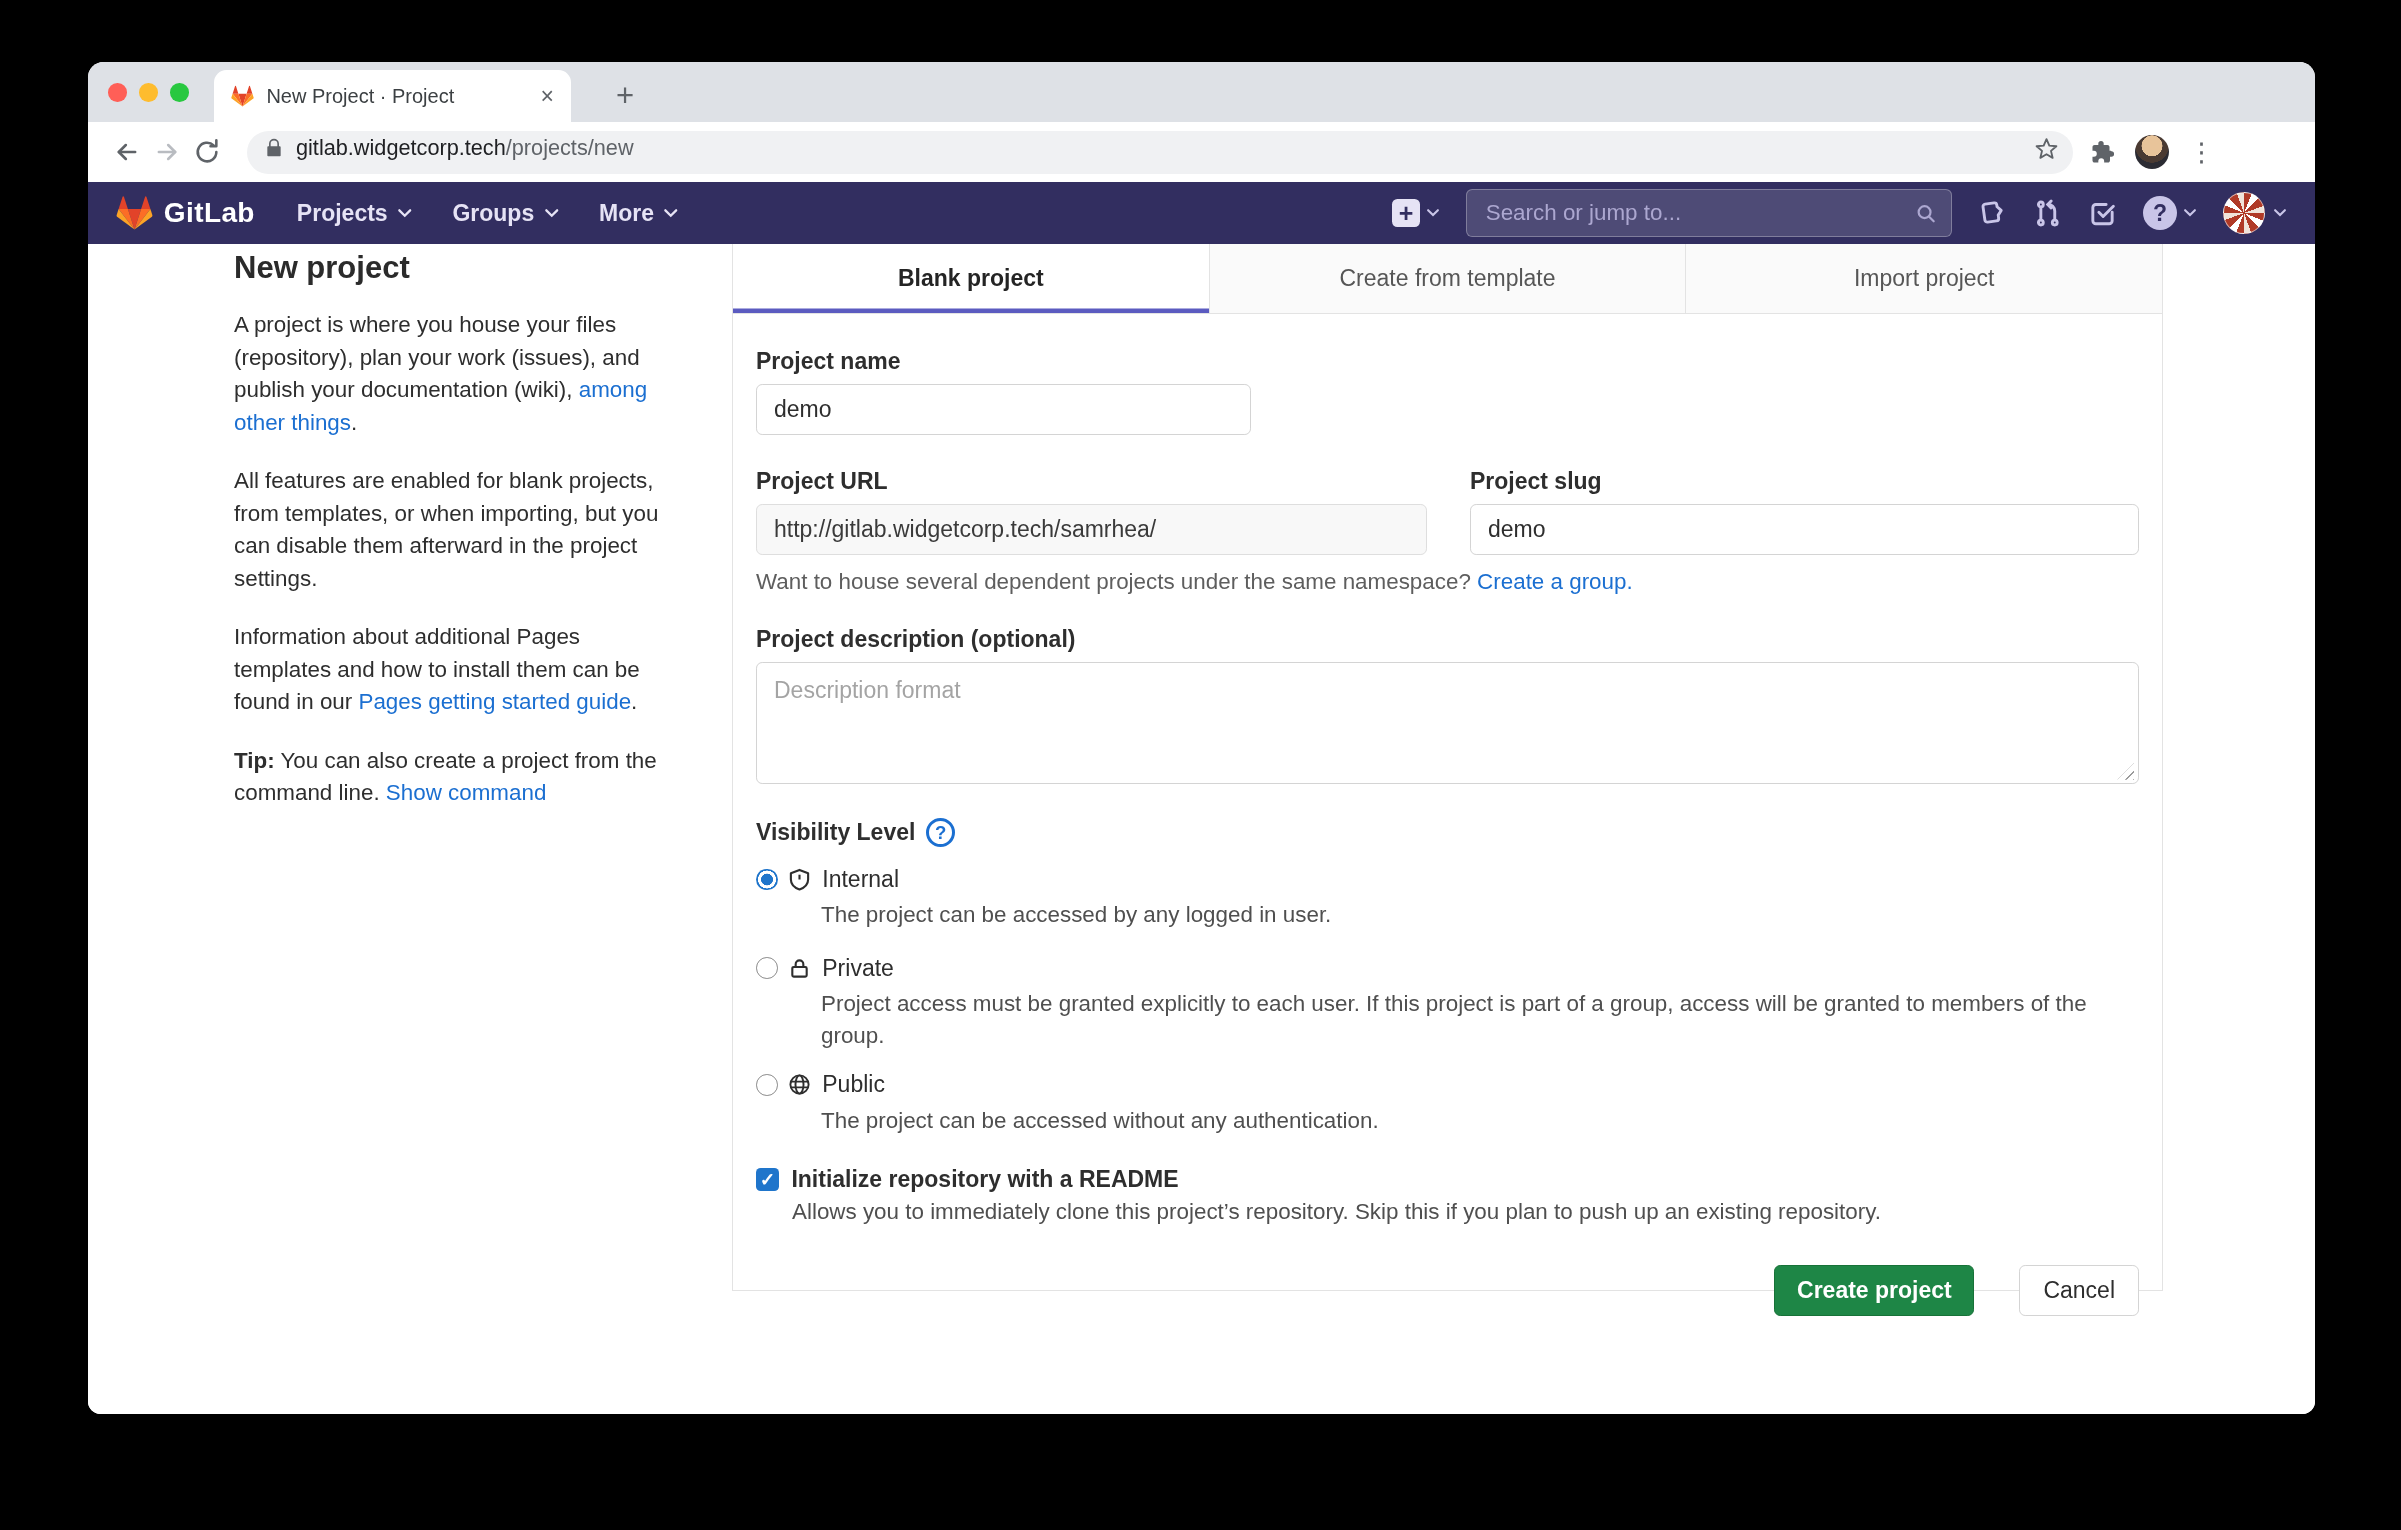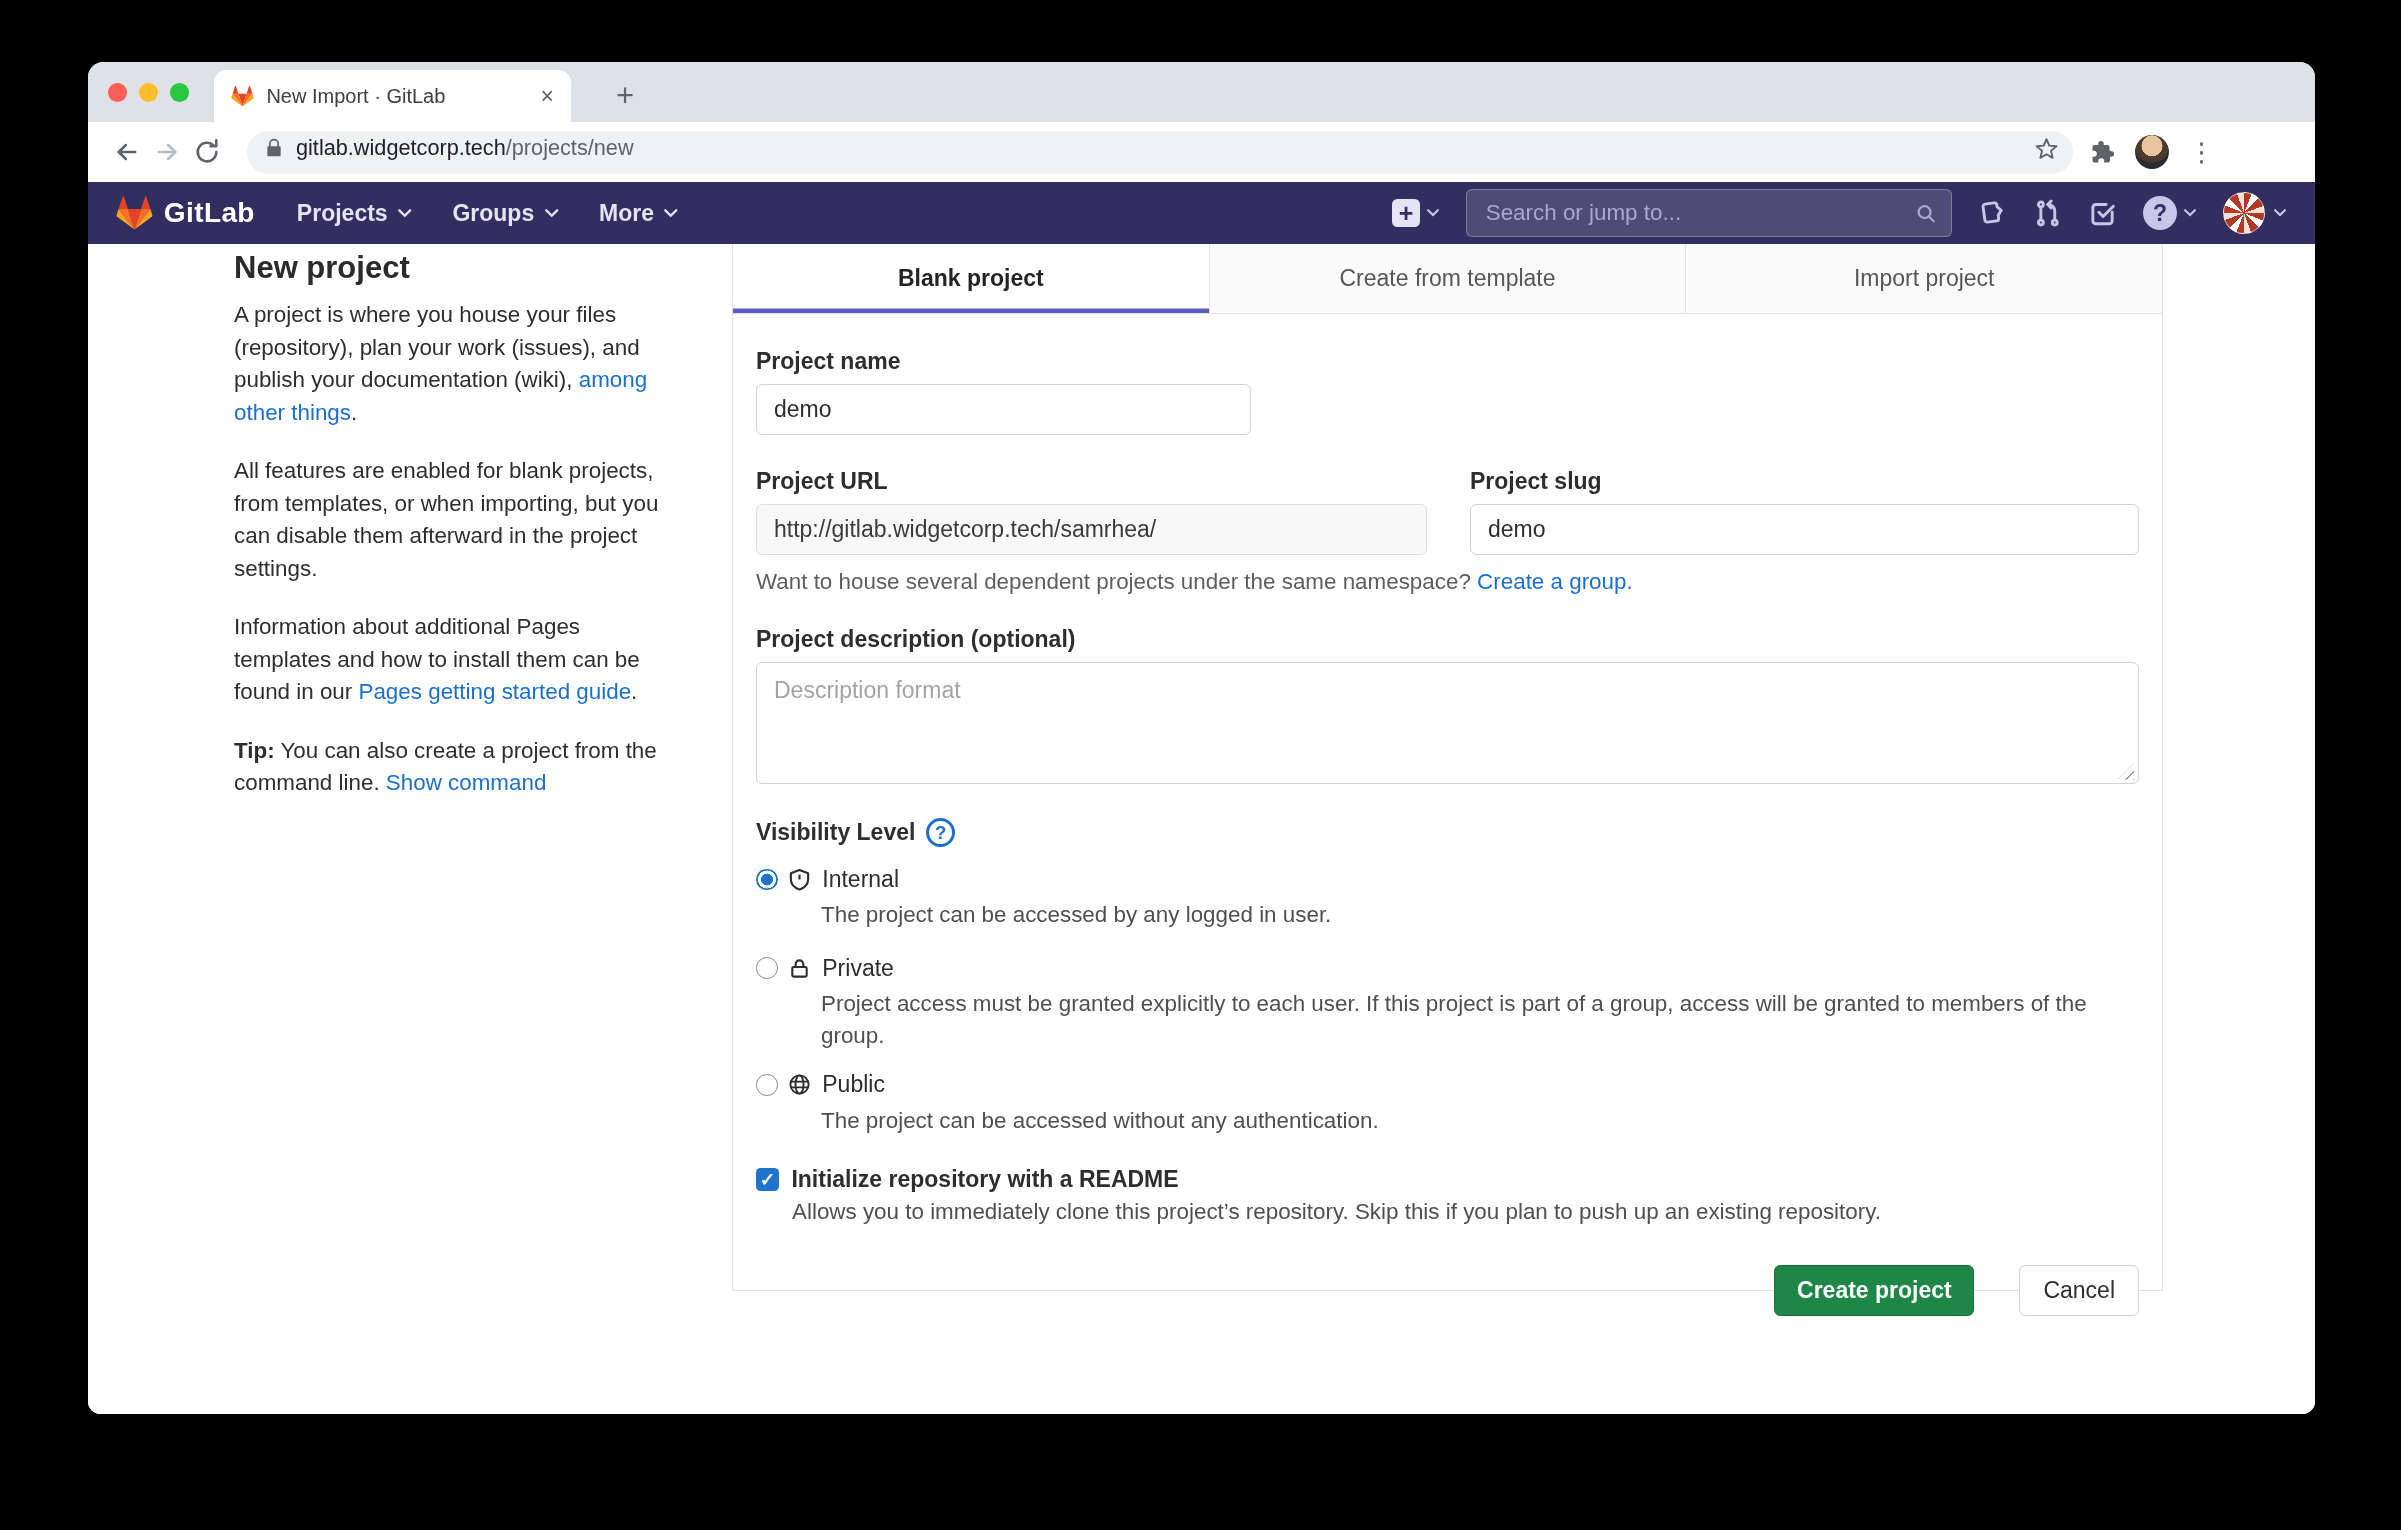--- a/index.html
+++ b/index.html
@@ -55,21 +55,21 @@
                  font-size:23px; display:flex; align-items:center; justify-content:center; }
   .gl-avatar { width:42px; height:42px; border-radius:50%; border:1.5px solid rgba(255,255,255,.6);
      background:
        repeating-conic-gradient(#b03a27 0 22deg, #fff 22deg 44deg, #b03a27 44deg 70deg, #f0e4da 70deg 90deg);
   }
 
   
   .content { flex:1; background:#fff; position:relative; }
 
   .side { position:absolute; left:146px; top:6.2px; width:445px; color:#2e2e2e; }
-  .side h1 { font-size:31px; font-weight:700; color:#2b2b2b; margin-bottom:13px; }
+  .side h1 { font-size:31px; font-weight:700; color:#2b2b2b; margin-bottom:23px; }
   .side p { font-size:22.4px; line-height:32.5px; margin-bottom:26px; }
   a.link { color:#1b6fd1; text-decoration:none; }
 
   .card { position:absolute; left:644px; top:0; width:1431px; height:1047px; background:#fff;
           border-left:0.8px solid #e3e3e3; border-right:0.8px solid #e3e3e3; border-bottom:0.8px solid #e3e3e3; }
   .tabs { display:flex; height:70px; border-bottom:0.8px solid #e3e3e3; }
   .tab { flex:1; display:flex; align-items:center; justify-content:center; background:#fafafa;
          font-size:23px; color:#565656; }
   .tab + .tab { border-left:0.8px solid #e3e3e3; }
   .tab.active { background:#fff; color:#242424; font-weight:700; box-shadow:inset 0 -4.6px 0 0 #5b5bc0; }
@@ -131,21 +131,21 @@
           <svg width="23" height="22.4" viewBox="0 0 36 36">
             <path fill="#e24329" d="M18 34.4 24.6 14H11.4z"></path>
             <path fill="#fc6d26" d="M18 34.4 11.4 14H2.1z"></path>
             <path fill="#fca326" d="M2.1 14 .1 20.2a1.4 1.4 0 0 0 .5 1.5L18 34.4z"></path>
             <path fill="#e24329" d="M2.1 14h9.3L7.4 1.7a.7.7 0 0 0-1.3 0z"></path>
             <path fill="#fc6d26" d="M18 34.4 24.6 14h9.3z"></path>
             <path fill="#fca326" d="m33.9 14 2 6.2a1.4 1.4 0 0 1-.5 1.5L18 34.4z"></path>
             <path fill="#e24329" d="M33.9 14h-9.3l4-12.3a.7.7 0 0 1 1.3 0z"></path>
           </svg>
         </span>
-        <span class="btab-title">New Import · GitLab</span>
+        <span class="btab-title">New Project · Project</span>
         <span class="btab-close">×</span>
       </div>
       <div class="newtab-btn">+</div>
     </div>
 
     <div class="toolbar">
       <span class="tool-ic">
         <svg width="28" height="28" viewBox="0 0 24 24" fill="none" stroke="#5f6368" stroke-width="2.2" stroke-linecap="round" stroke-linejoin="round">
             <path d="M19 12H5"></path>
             <path d="m11 6-6 6 6 6"></path>

